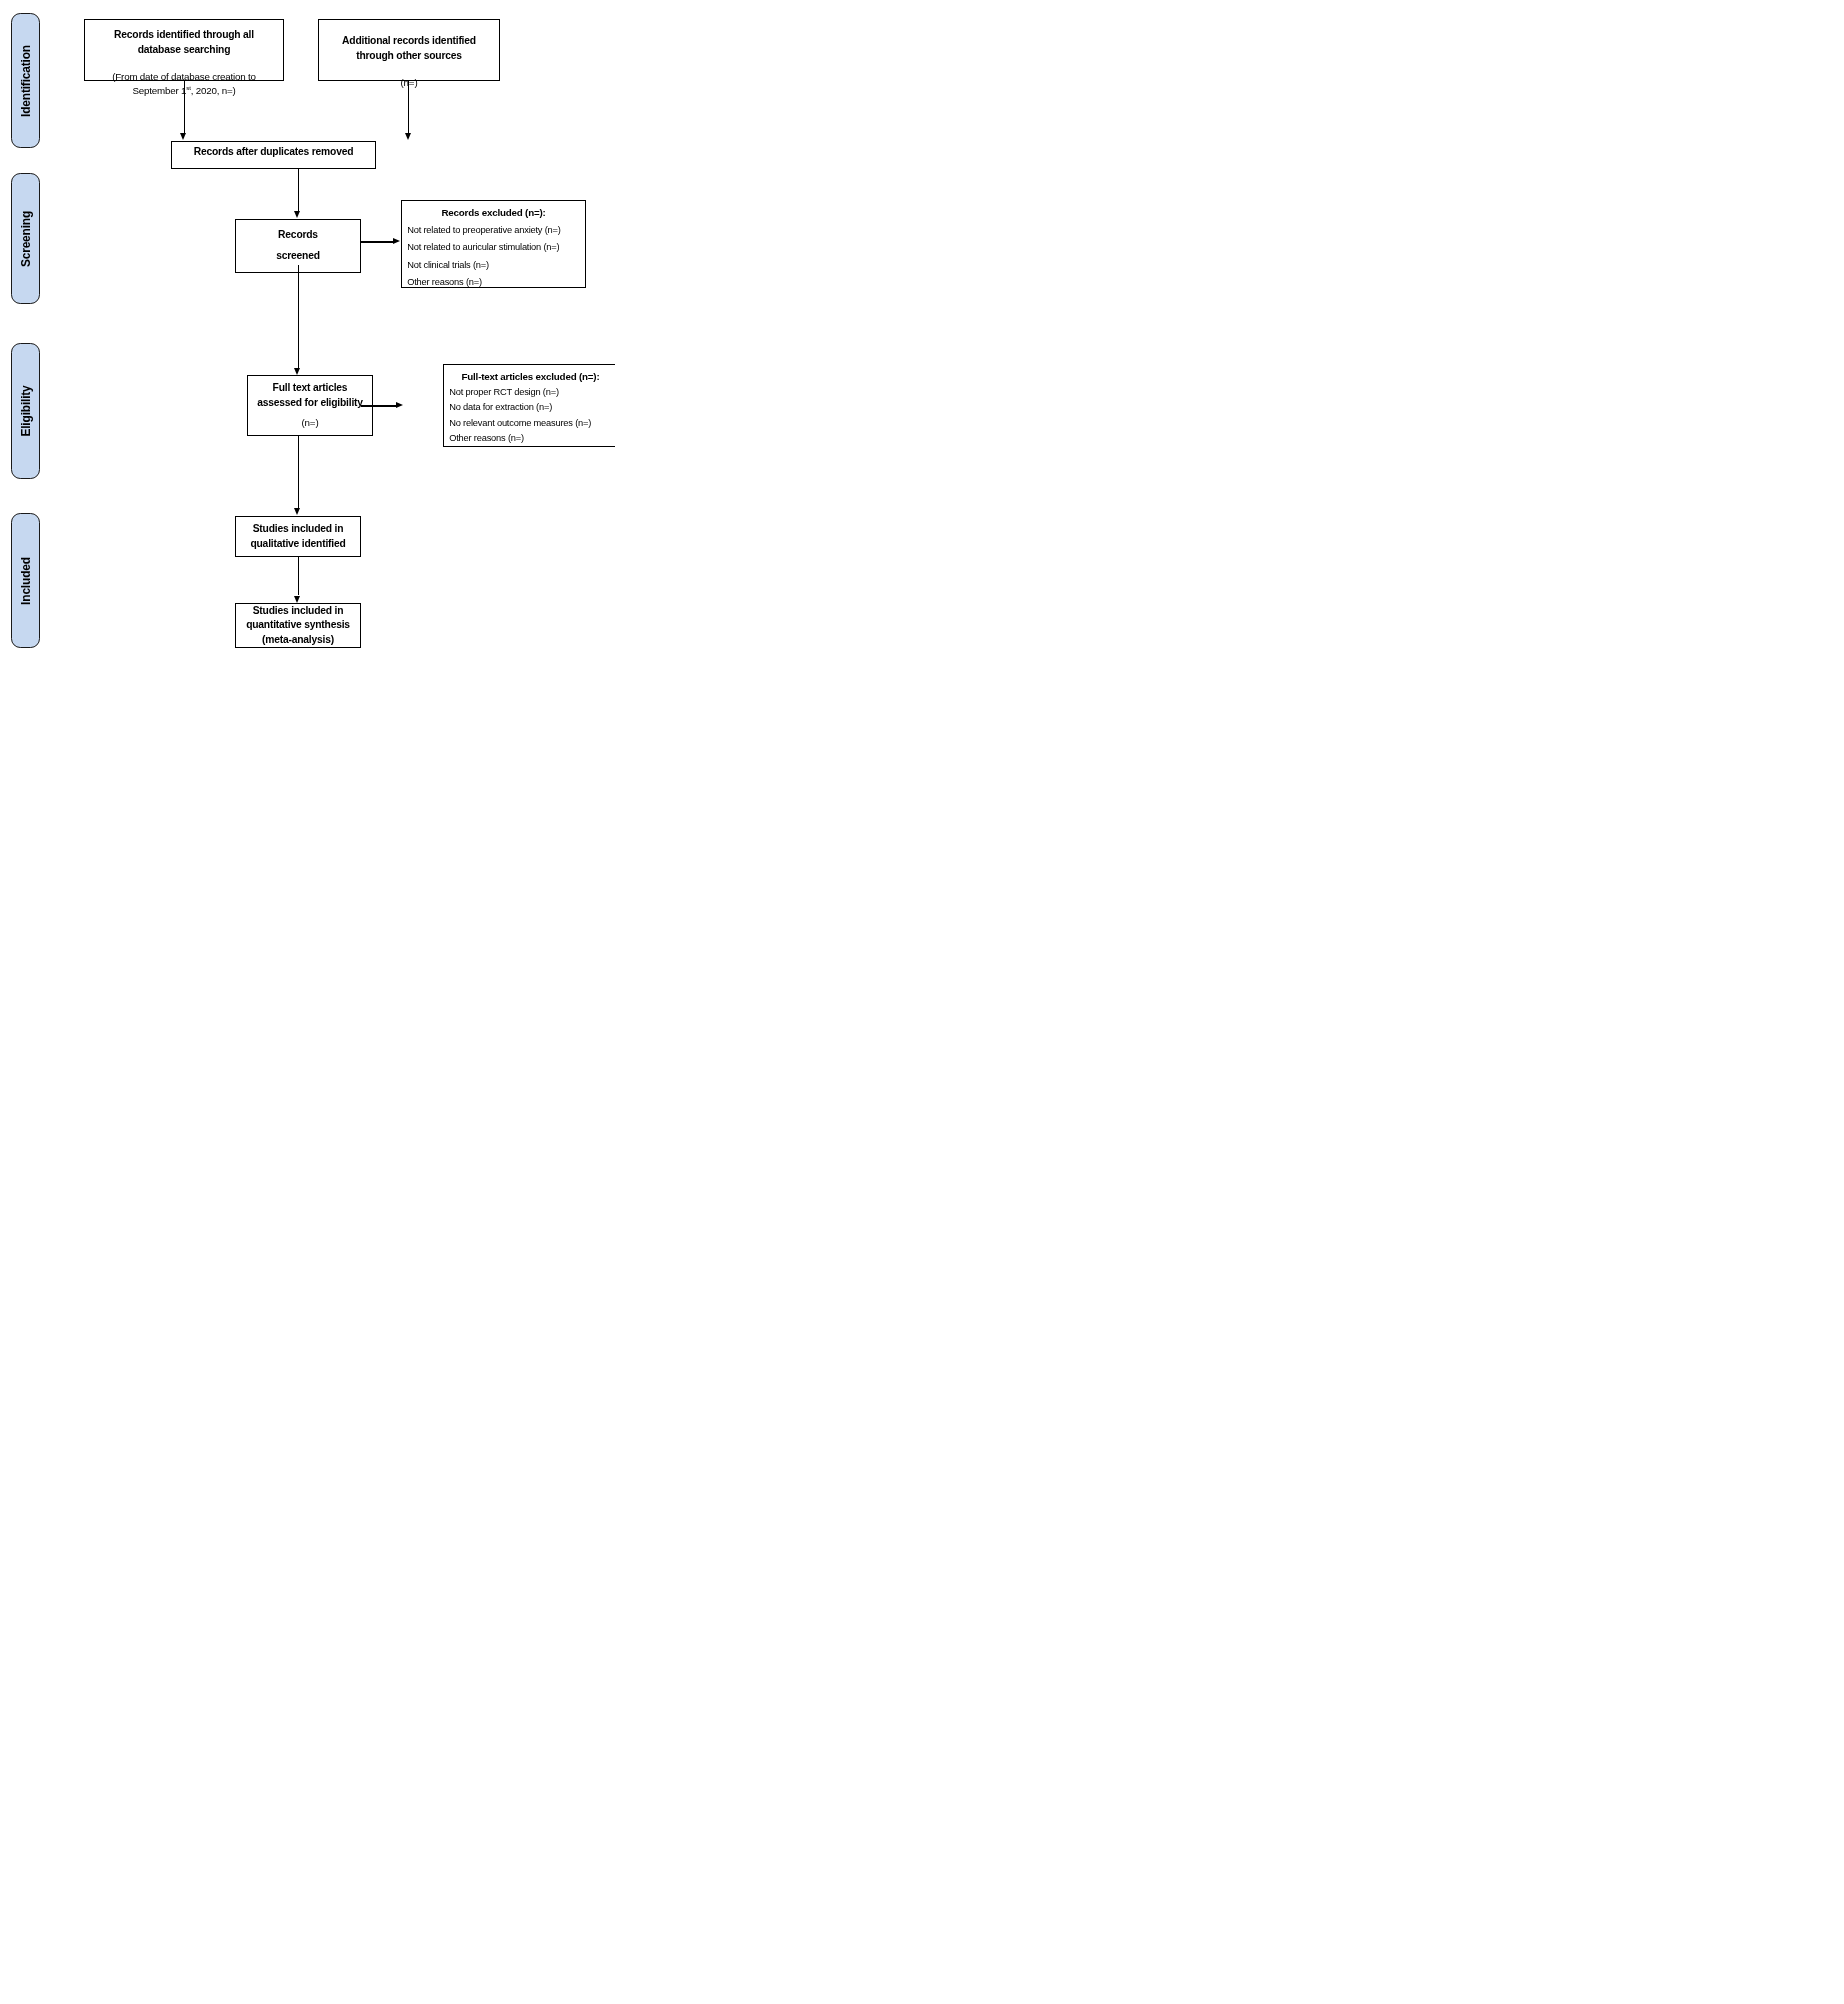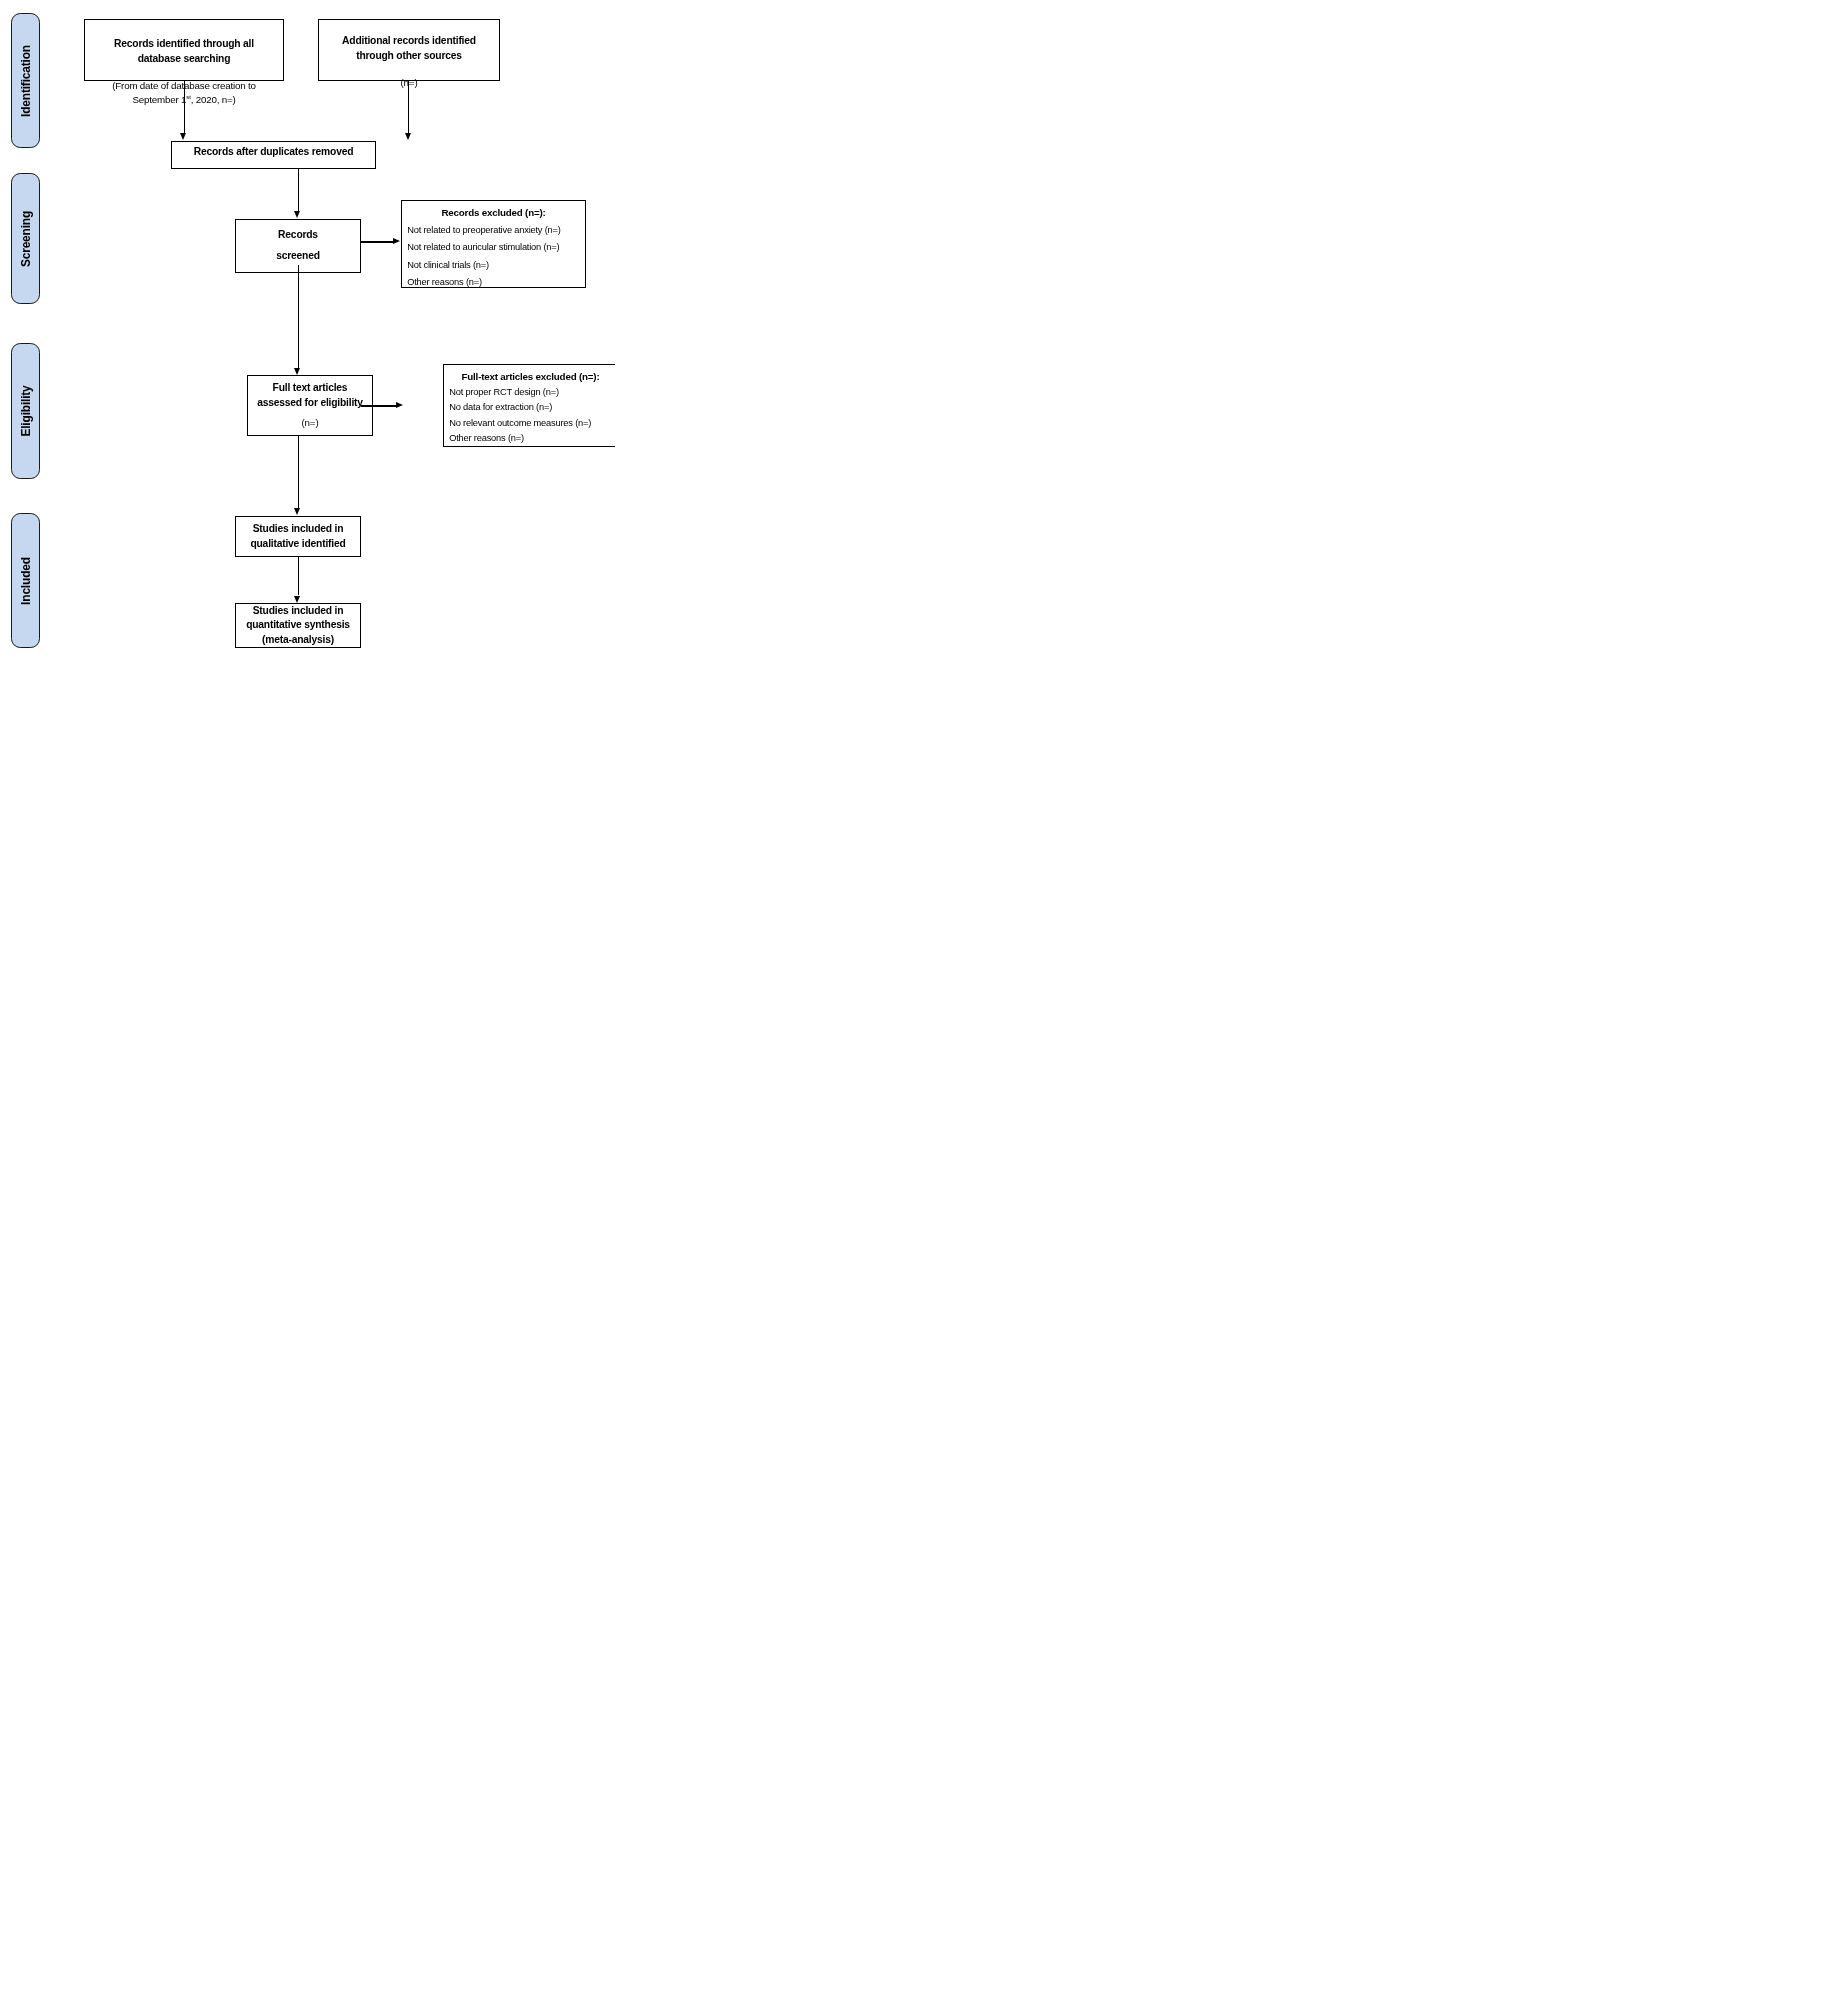--- a/index.html
+++ b/index.html
@@ -74,21 +74,21 @@
   <div class="stage" style="top:173px;height:131px;">
     <span class="stage-label">Screening</span>
   </div>
   <div class="stage" style="top:343px;height:136px;">
     <span class="stage-label">Eligibility</span>
   </div>
   <div class="stage" style="top:513px;height:135px;">
     <span class="stage-label">Included</span>
   </div>
 
-  <div class="fbox thickbox" style="left:84px;top:19px;width:200px;height:62px;padding-top:17px;">
+  <div class="fbox thickbox" style="left:84px;top:19px;width:200px;height:62px;padding-top:8px;">
     <div class="btitle">
       <div>Records identified through all</div>
       <div>database searching</div>
     </div>
     <div class="bsub">
       <div>(From date of database creation to</div>
       <div><span>September 1</span><sup>st</sup><span>, 2020, n=)</span></div>
     </div>
   </div>
 

